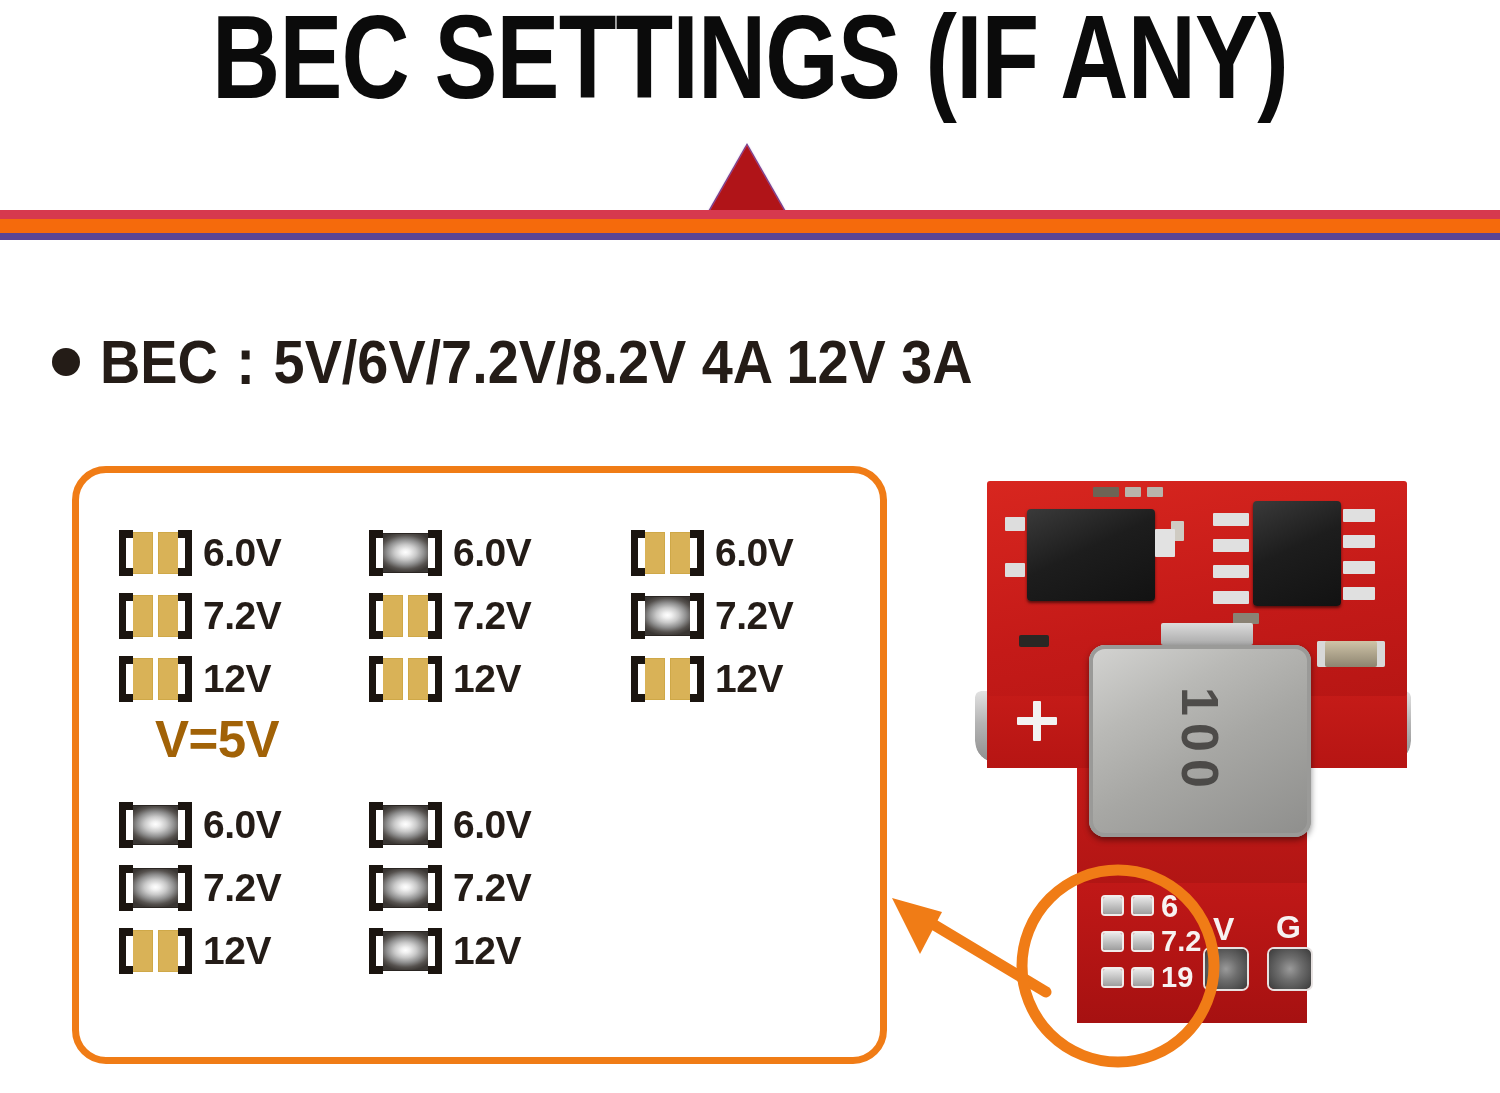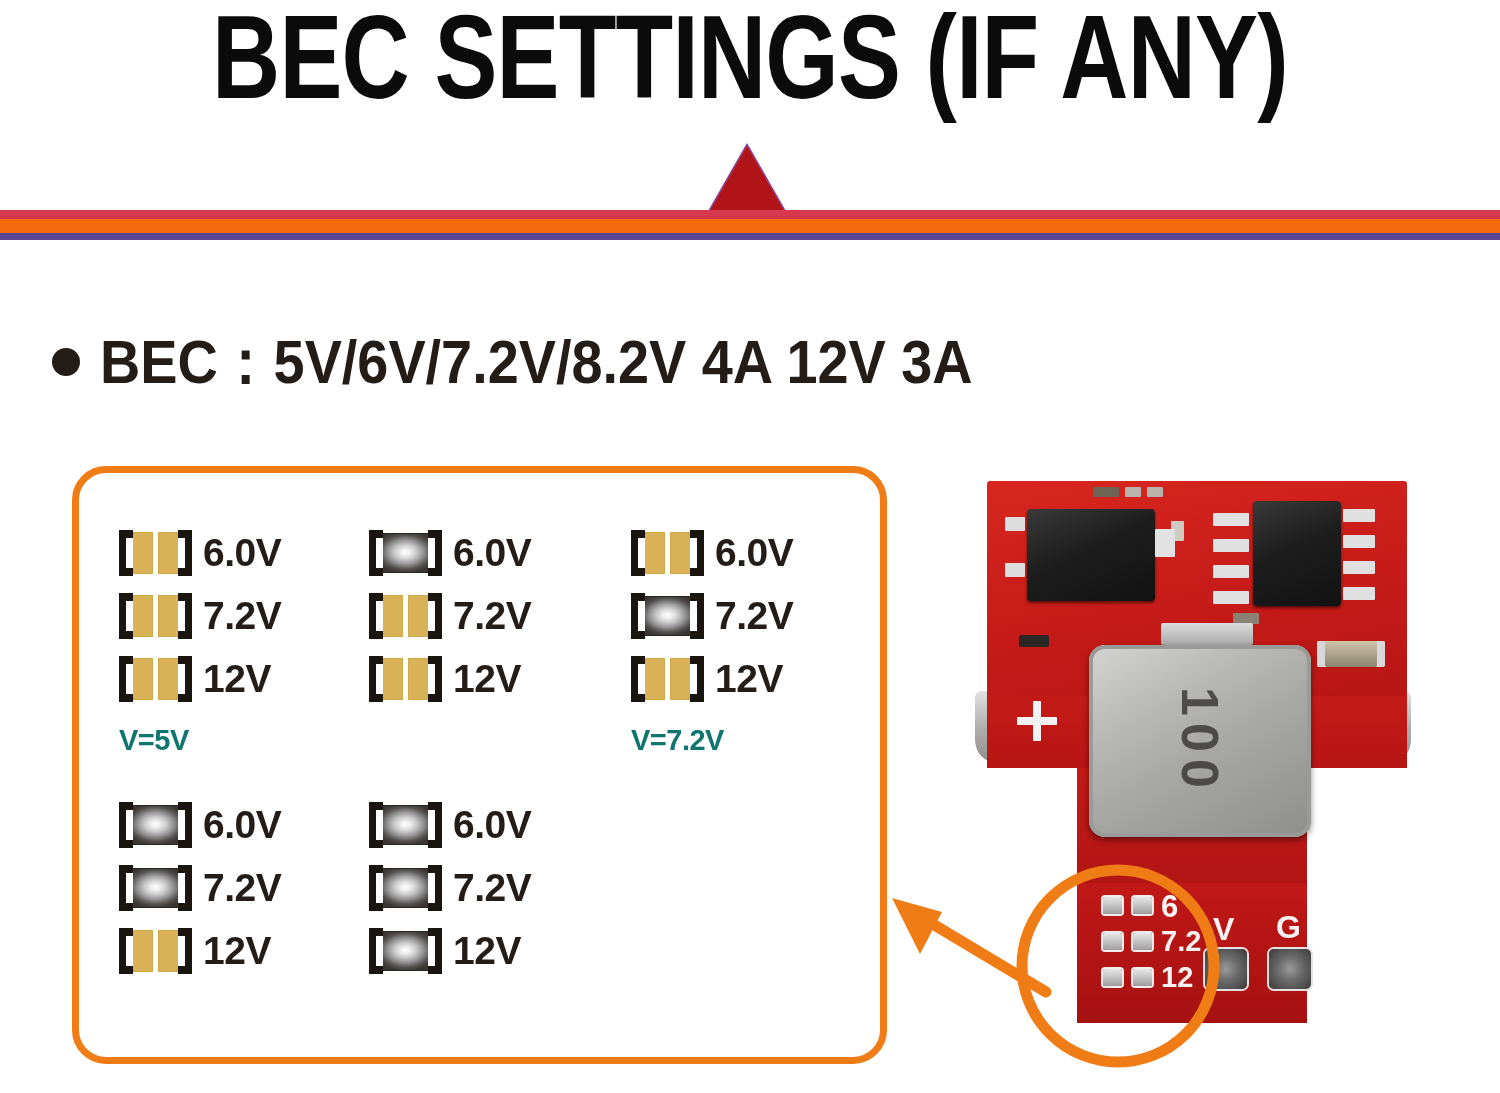--- a/index.html
+++ b/index.html
@@ -145,23 +145,23 @@
 
   .jumper-label{
     font-family:"Liberation Sans","DejaVu Sans",sans-serif;
     font-weight:700;font-size:39px;line-height:42px;
     color:#241c17;white-space:nowrap;
     letter-spacing:-0.5px;
   }
   .jumper-caption{
     margin-top:12px;
     font-family:"Liberation Sans","DejaVu Sans",sans-serif;
-    font-weight:700;font-size:29px;line-height:42px;
-    color:#0f766e;white-space:nowrap;
-    text-align:left;width:196px;
+    font-weight:700;font-size:51px;line-height:42px;
+    color:#a16207;white-space:nowrap;
+    text-align:center;width:196px;
     letter-spacing:-0.5px;
   }
 
   
   #annotation-layer{
     position:absolute;left:880px;top:880px;
     width:320px;height:215px;pointer-events:none;
   }
 
   
@@ -369,21 +369,20 @@
           <div class="jumper-icon open">
             <div class="pad-a"></div>
             <div class="pad-b"></div>
             <div class="bracket-l"></div>
             <div class="bracket-notch-l"></div>
             <div class="bracket-r"></div>
             <div class="bracket-notch-r"></div>
           </div>
           <div class="jumper-label">12V</div>
         </div>
-        <div class="jumper-caption">V=7.2V</div>
       </div>
       <div class="jumper-group g3">
         <div class="jumper-row">
           <div class="jumper-icon shorted">
             <div class="cap"></div>
             <div class="bracket-l"></div>
             <div class="bracket-notch-l"></div>
             <div class="bracket-r"></div>
             <div class="bracket-notch-r"></div>
           </div>
@@ -497,21 +496,21 @@
   <div class="solder-pad" style="left:138px;top:432px;"></div>
   <div class="solder-pad" style="left:168px;top:432px;"></div>
   <div class="pad-silk" id="silk-6" style="left:196px;top:424px;font-size:31px;">6</div>
 
   <div class="solder-pad" style="left:138px;top:468px;"></div>
   <div class="solder-pad" style="left:168px;top:468px;"></div>
   <div class="pad-silk" id="silk-72" style="left:196px;top:460px;font-size:29px;">7.2</div>
 
   <div class="solder-pad" style="left:138px;top:504px;"></div>
   <div class="solder-pad" style="left:168px;top:504px;"></div>
-  <div class="pad-silk" id="silk-12" style="left:196px;top:496px;font-size:29px;">12</div>
+  <div class="pad-silk" id="silk-12" style="left:196px;top:496px;font-size:29px;">19</div>
 
   <div class="big-pad" style="left:240px;top:484px;"></div>
   <div class="pad-silk" style="left:248px;top:446px;font-size:32px;">V</div>
 
   <div class="big-pad" style="left:304px;top:484px;"></div>
   <div class="pad-silk" style="left:311px;top:444px;font-size:32px;">G</div>
 
   <svg style="position:absolute;left:48px;top:396px;" width="210" height="210" viewBox="0 0 210 210">
     <circle cx="105" cy="105" r="96" fill="none" stroke="#f07c16" stroke-width="11"></circle>
   </svg>

